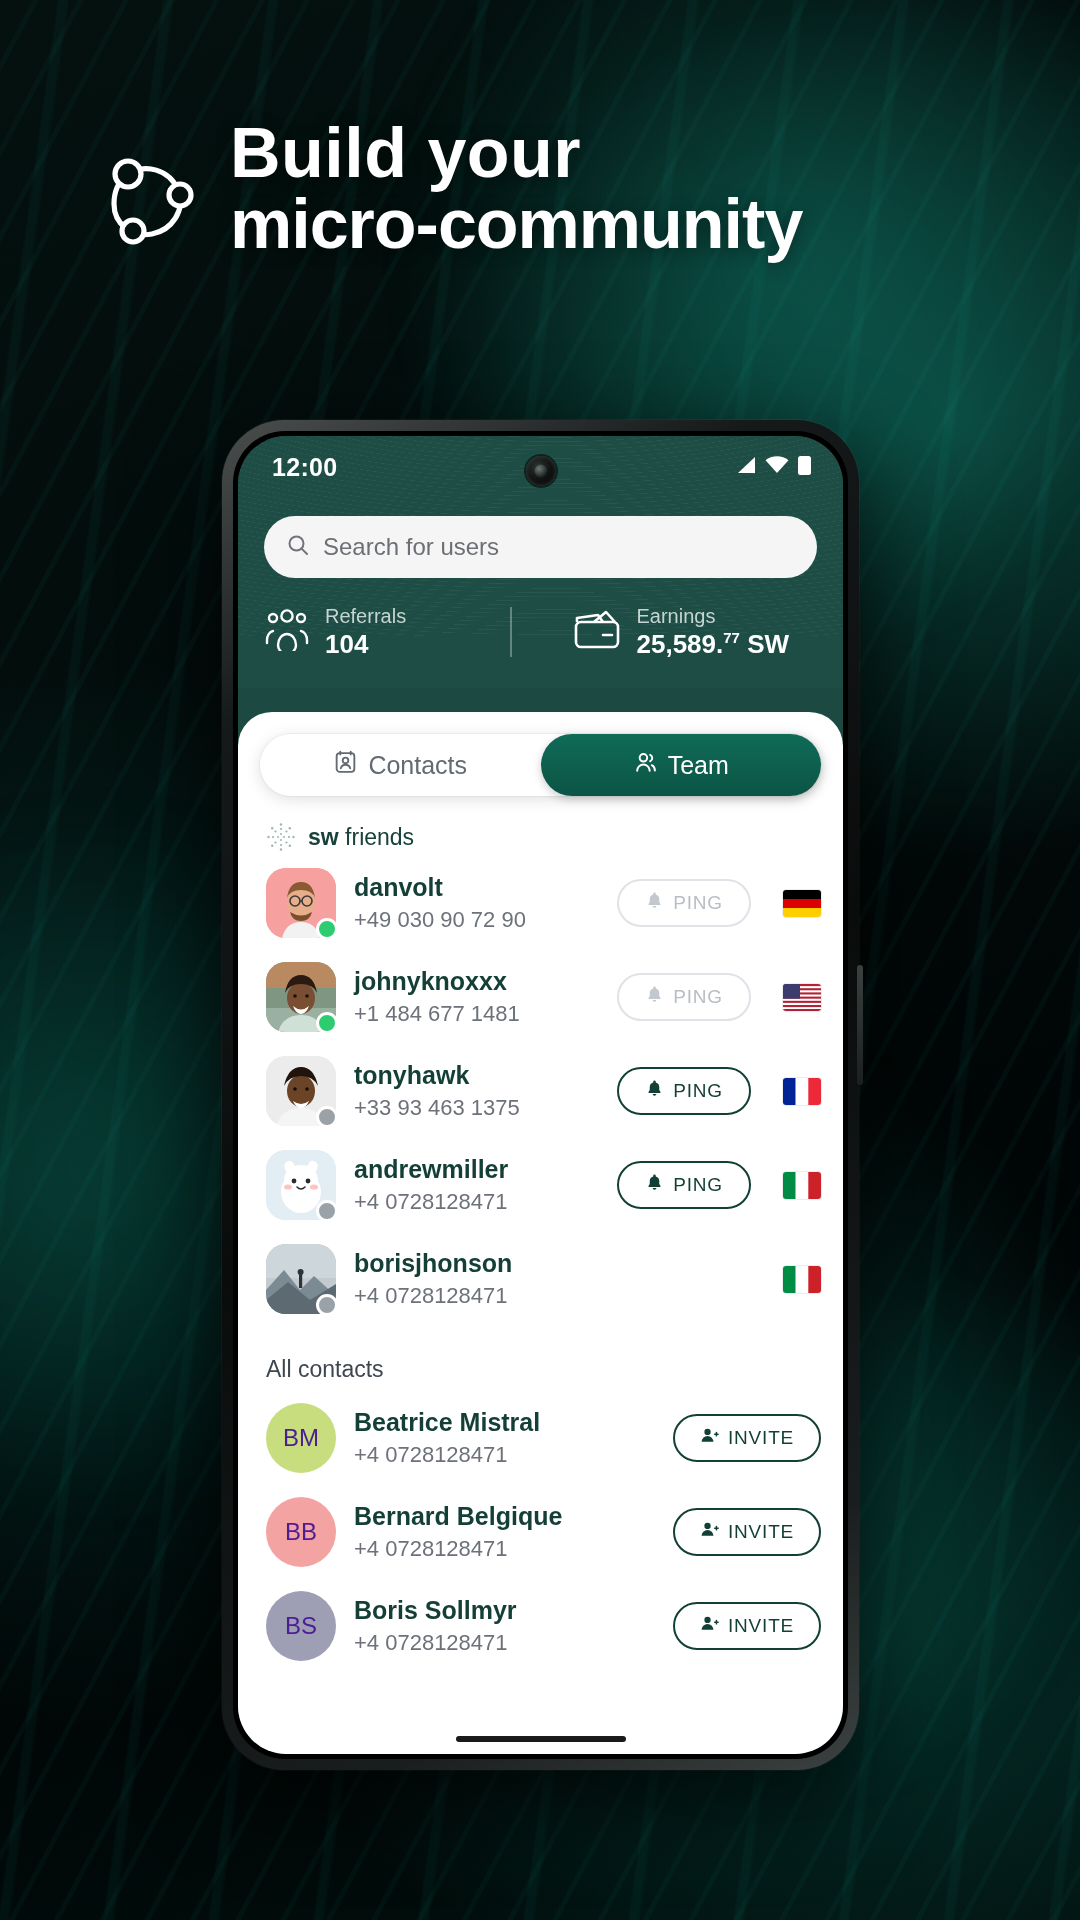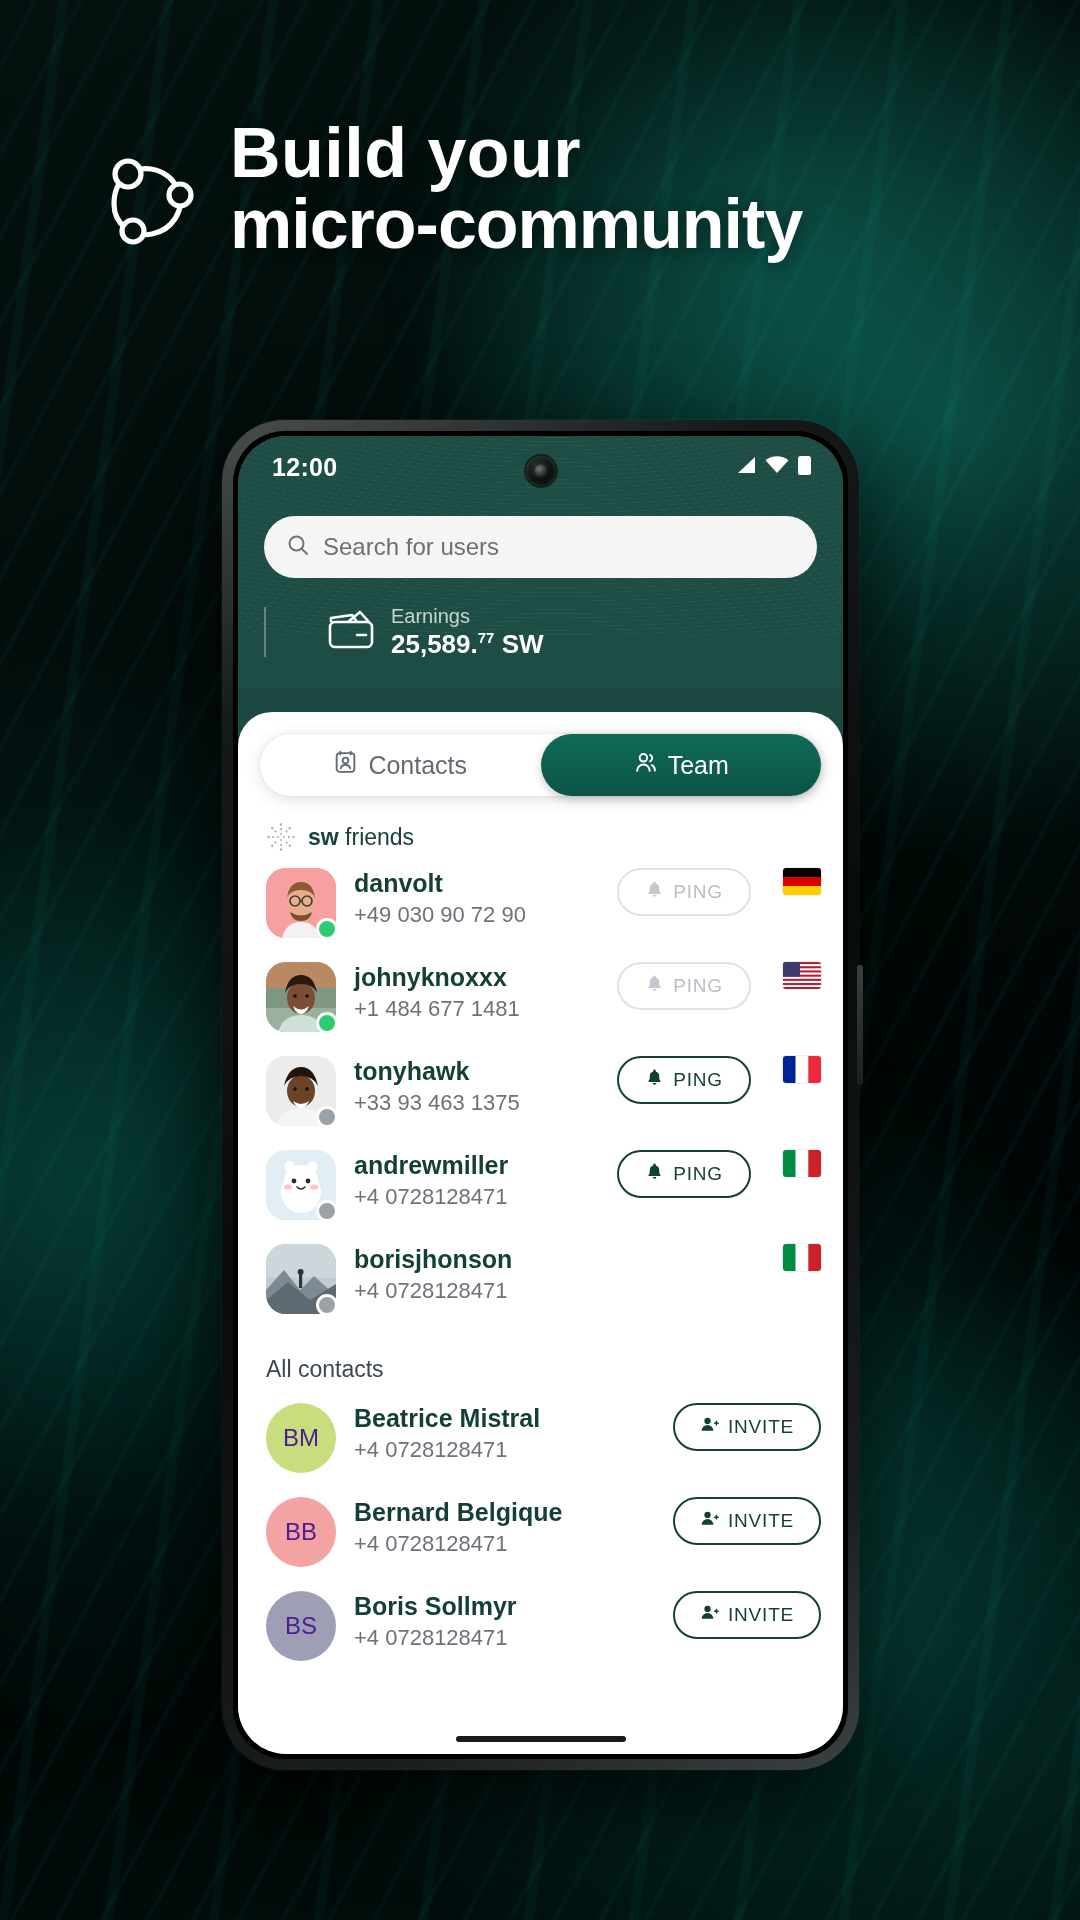--- a/index.html
+++ b/index.html
@@ -210,21 +210,21 @@
   }
   .sect-head .dotcircle { width:30px; height:30px; flex:0 0 30px; }
   .sect-head .t { font-size:23px; color:#17413a; }
   .sect-head .t b { font-weight:bold; }
   .sect-title-plain {
     padding:30px 26px 8px 28px;
     font-size:23px; color:#3e4650;
   }
 
   .row {
-    display:flex; align-items:flex-start;
+    display:flex; align-items:center;
     padding:12px 22px 12px 28px;
     gap:18px;
   }
   .av-wrap { position:relative; width:70px; height:70px; flex:0 0 70px; }
   .av {
     width:70px; height:70px; border-radius:20px;
     overflow:hidden; position:relative;
   }
   .dot {
     position:absolute; right:-2px; bottom:-2px;
@@ -331,20 +331,36 @@
           <span>
             <svg width="24" height="24" viewBox="0 0 24 24" fill="none" stroke="#70747a" stroke-width="2">
               <circle cx="10.5" cy="10.5" r="7"></circle>
                 <line x1="15.6" y1="15.6" x2="21" y2="21" stroke-linecap="round"></line>
             </svg>
           </span>
           <span class="search-ph">Search for users</span>
         </div>
 
         <div class="stats">
+          <div class="stat left">
+            <span>
+              <svg width="46" height="42" viewBox="0 0 46 42" fill="none" stroke="#fff" stroke-width="2.4">
+                <circle cx="9" cy="9" r="4"></circle>
+                  <circle cx="23" cy="7" r="5.6"></circle>
+                  <circle cx="37" cy="9" r="4"></circle>
+                <path d="M14 36 a9 11 0 0 1 18 0 a9 9 0 0 1 -18 0 Z"></path>
+                <path d="M9 22 a7 9 0 0 0 -6 9 v3" stroke-linecap="round"></path>
+                <path d="M37 22 a7 9 0 0 1 6 9 v3" stroke-linecap="round"></path>
+              </svg>
+            </span>
+            <div class="stat-txt">
+              <div class="lab">Referrals</div>
+              <div class="val">104</div>
+            </div>
+          </div>
 
           <div class="stat-div"></div>
 
           <div class="stat right">
             <span>
               <svg width="50" height="42" viewBox="0 0 50 42" fill="none" stroke="#fff" stroke-width="2.6">
                 <path d="M5 13 L5 9 L26 6 L31 13" stroke-linejoin="round"></path>
                 <path d="M22 13 L34 3 L43 13" stroke-linejoin="round"></path>
                 <rect x="4" y="13" width="42" height="25" rx="5"></rect>
                 <line x1="31" y1="26" x2="40" y2="26" stroke-linecap="round"></line>

